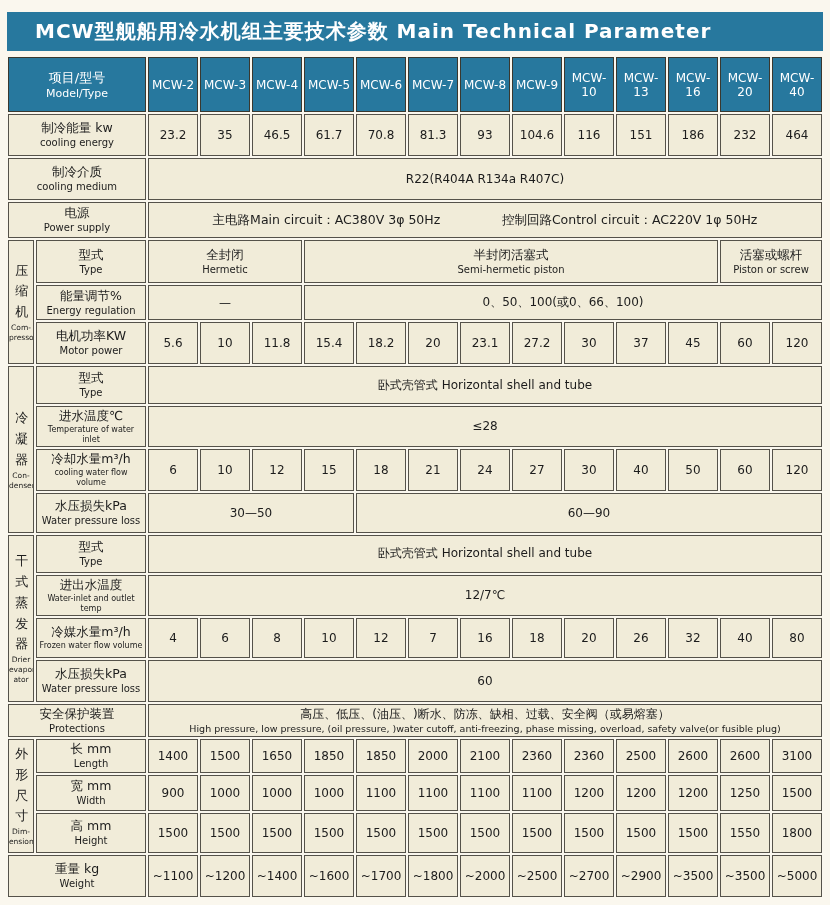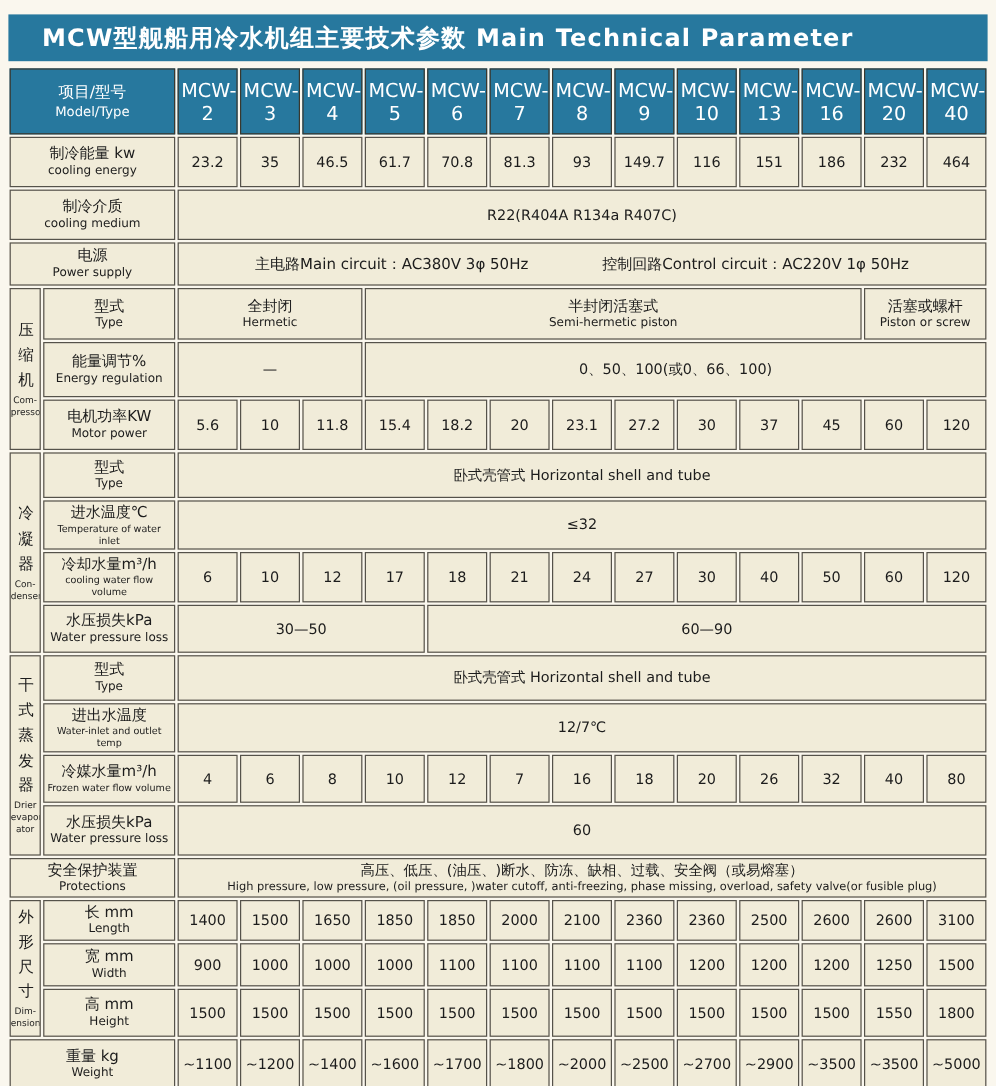--- a/index.html
+++ b/index.html
@@ -15,21 +15,21 @@
     font-size:20px;font-weight:bold;padding:6px 28px;letter-spacing:1px;
   }
   table.spec{border-collapse:separate;border-spacing:2px;width:818px;margin:0 auto;table-layout:fixed;}
   td{
     border:1px solid var(--border);background:var(--cell_bg);
     text-align:center;vertical-align:middle;padding:1px 2px;overflow:hidden;
   }
   td.th{background:var(--teal);color:#ffffff;border-color:#39382f;}
   .th .zh{font-size:13px;line-height:1.5;}
   .th .en{font-size:11px;}
-  td.model{font-size:16px;color:#fff;margin-left:12px;}
+  td.model{font-size:12px;color:#fff;margin-left:12px;}
   .zh{font-size:12.5px;line-height:1.35;}
   .en{font-size:10px;line-height:1.25;}
   .en.tiny{font-size:8px;}
   td.v{font-size:12px;}
   td.grp{width:26px;padding:0;}
   .gzh{width:1.1em;margin:0 auto;font-size:13px;line-height:1.6;word-break:break-all;text-align:right;}
   .gen{font-size:7.5px;line-height:1.35;}
   .twocol{display:flex;justify-content:space-evenly;font-size:12.5px;}
   .prot .zh{font-size:12px;}
   .prot .en{font-size:9.5px;}
@@ -84,21 +84,21 @@
       <div class="zh">制冷能量 kw</div>
       <div class="en">cooling energy</div>
     </td>
     <td class="v">23.2</td>
     <td class="v">35</td>
     <td class="v">46.5</td>
     <td class="v">61.7</td>
     <td class="v">70.8</td>
     <td class="v">81.3</td>
     <td class="v">93</td>
-    <td class="v">149.7</td>
+    <td class="v">104.6</td>
     <td class="v">116</td>
     <td class="v">151</td>
     <td class="v">186</td>
     <td class="v">232</td>
     <td class="v">464</td>
   </tr>
 
   <tr style="height:42px">
     <td colspan="2">
       <div class="zh">制冷介质</div>
@@ -137,21 +137,21 @@
     <td colspan="8">
       <div class="zh">半封闭活塞式</div>
       <div class="en">Semi-hermetic piston</div>
     </td>
     <td colspan="2">
       <div class="zh">活塞或螺杆</div>
       <div class="en">Piston or screw</div>
     </td>
   </tr>
 
-  <tr style="height:46px">
+  <tr style="height:35px">
     <td>
       <div class="zh">能量调节%</div>
       <div class="en">Energy regulation</div>
     </td>
     <td class="v" colspan="3">—</td>
     <td class="v" colspan="10">0、50、100(或0、66、100)</td>
   </tr>
 
   <tr style="height:42px">
     <td>
@@ -184,32 +184,32 @@
       <div class="en">Type</div>
     </td>
     <td class="v" colspan="13">卧式壳管式  Horizontal shell and tube</td>
   </tr>
 
   <tr style="height:38px">
     <td>
       <div class="zh">进水温度℃</div>
       <div class="en tiny">Temperature of water inlet</div>
     </td>
-    <td class="v" colspan="13">≤32</td>
+    <td class="v" colspan="13">≤28</td>
   </tr>
 
   <tr style="height:42px">
     <td>
       <div class="zh">冷却水量m³/h</div>
       <div class="en tiny">cooling water flow volume</div>
     </td>
     <td class="v">6</td>
     <td class="v">10</td>
     <td class="v">12</td>
-    <td class="v">17</td>
+    <td class="v">15</td>
     <td class="v">18</td>
     <td class="v">21</td>
     <td class="v">24</td>
     <td class="v">27</td>
     <td class="v">30</td>
     <td class="v">40</td>
     <td class="v">50</td>
     <td class="v">60</td>
     <td class="v">120</td>
   </tr>

